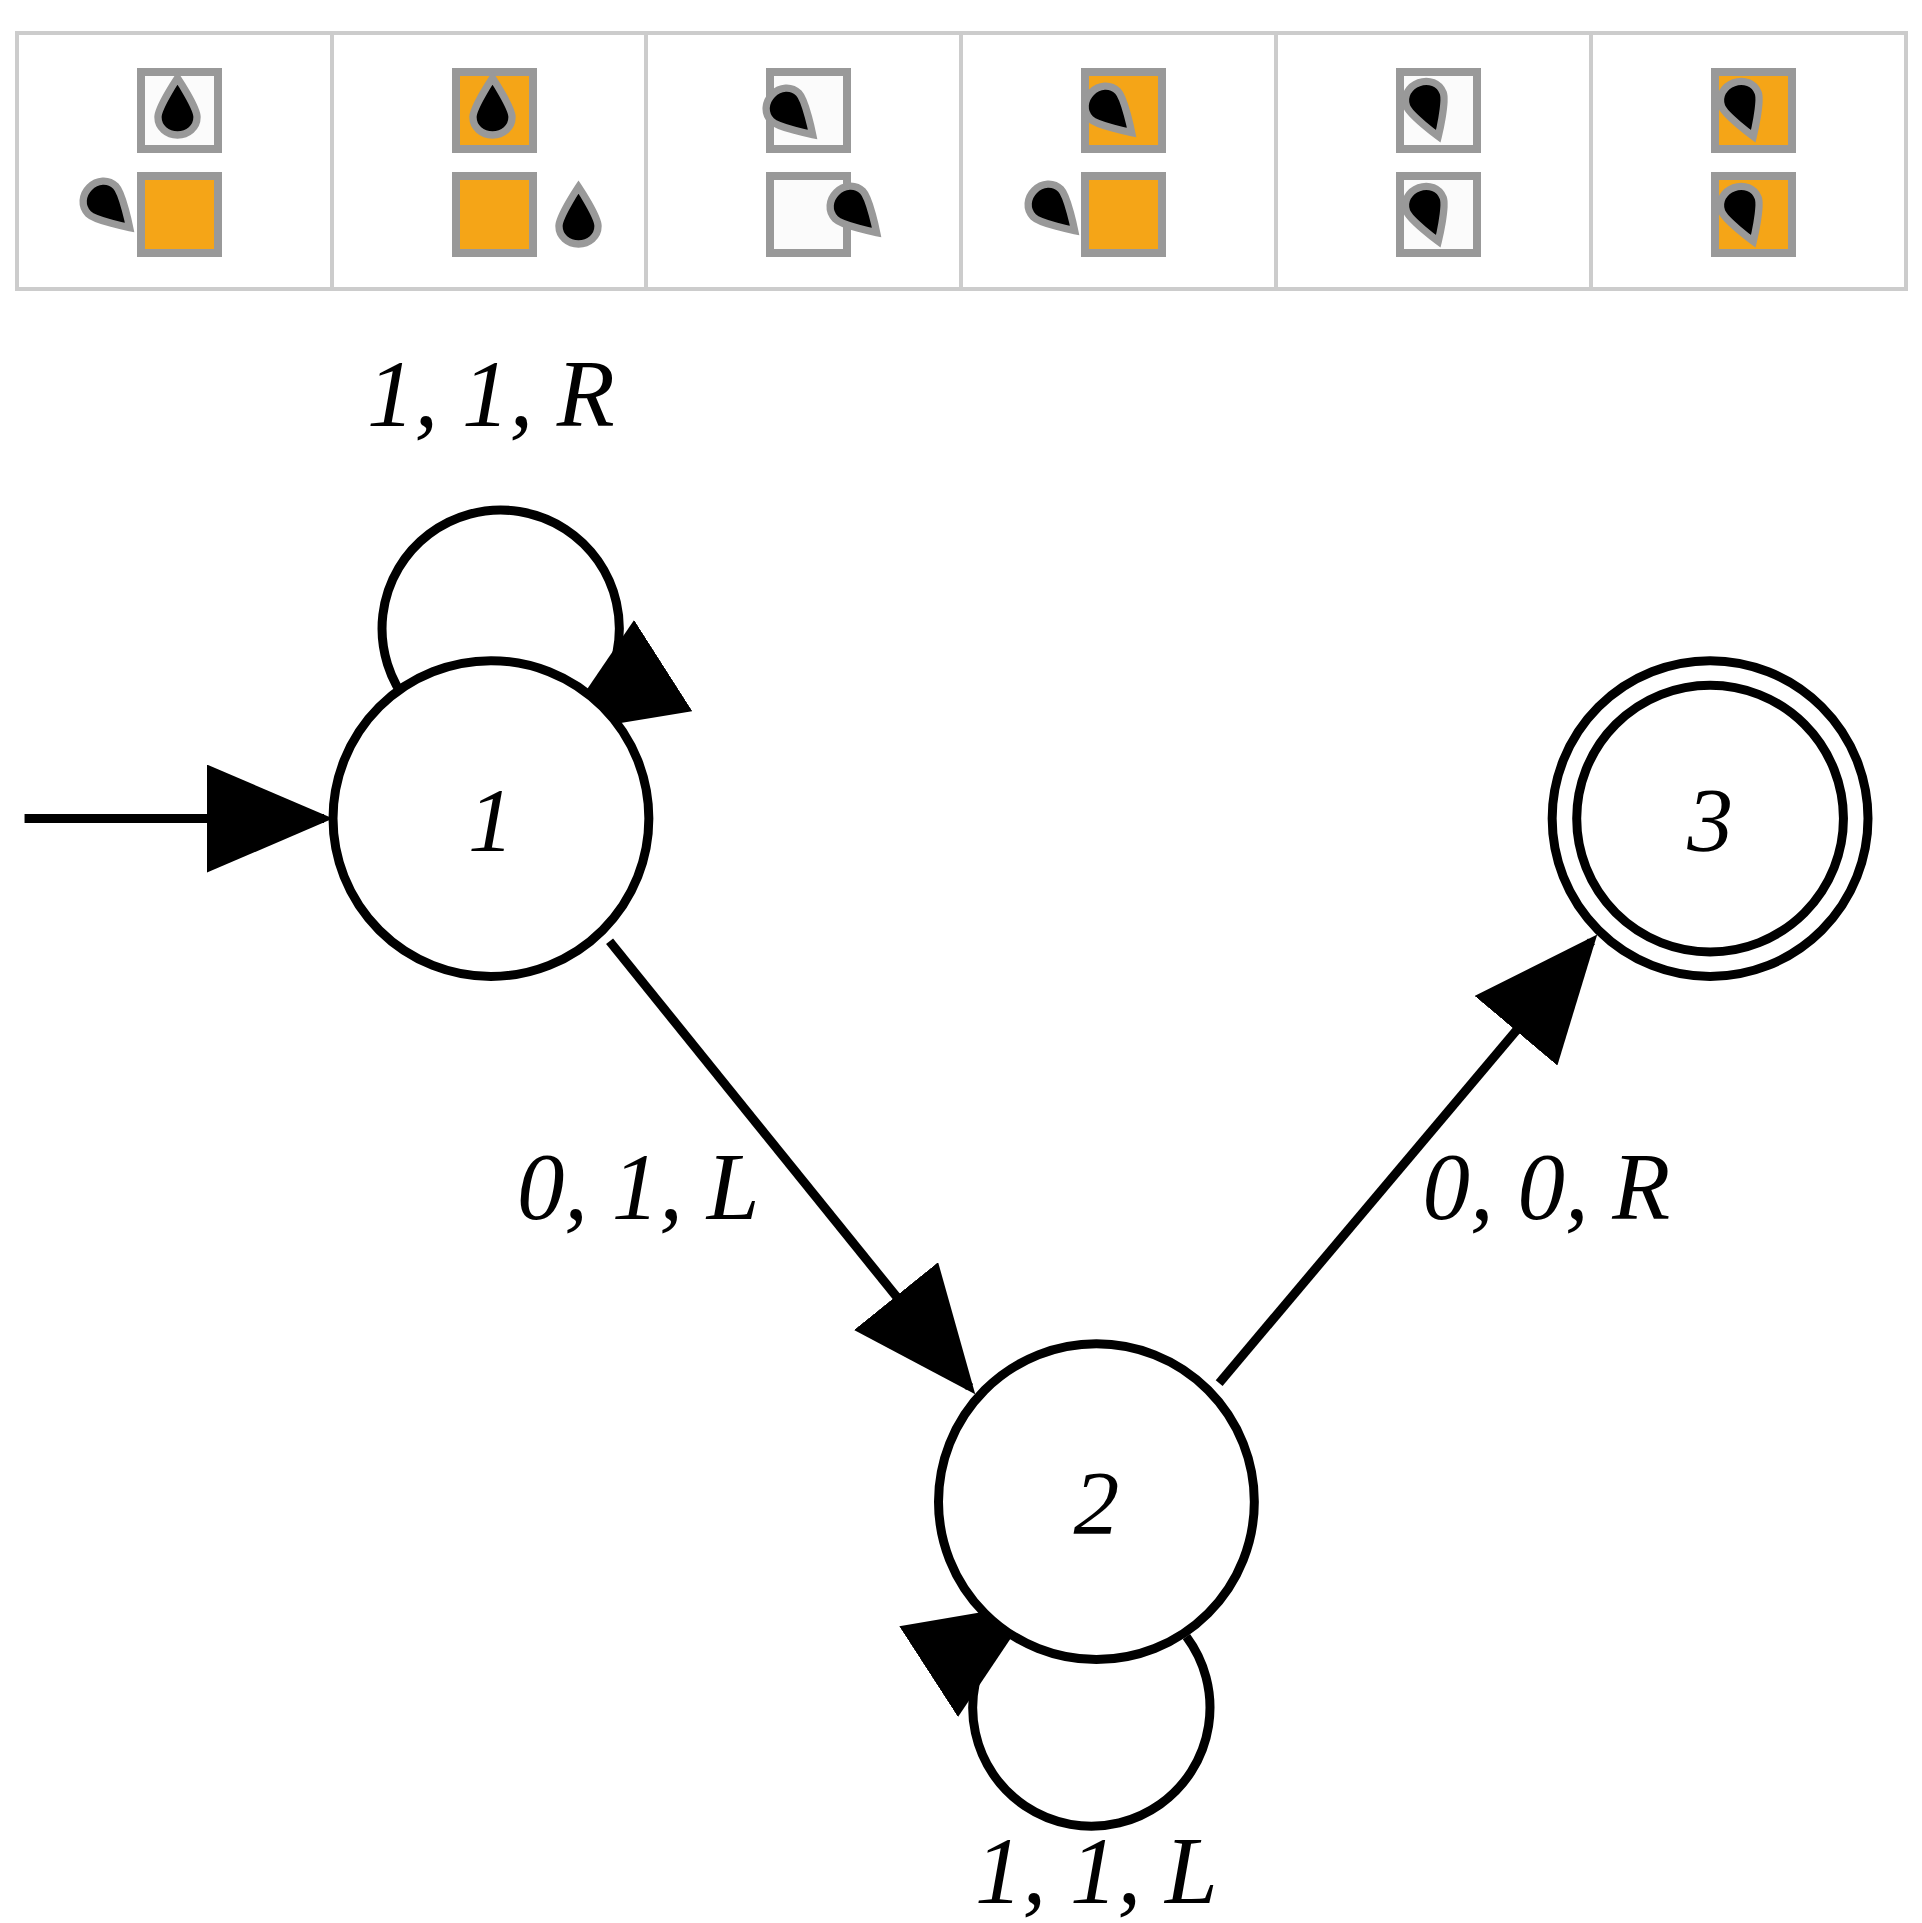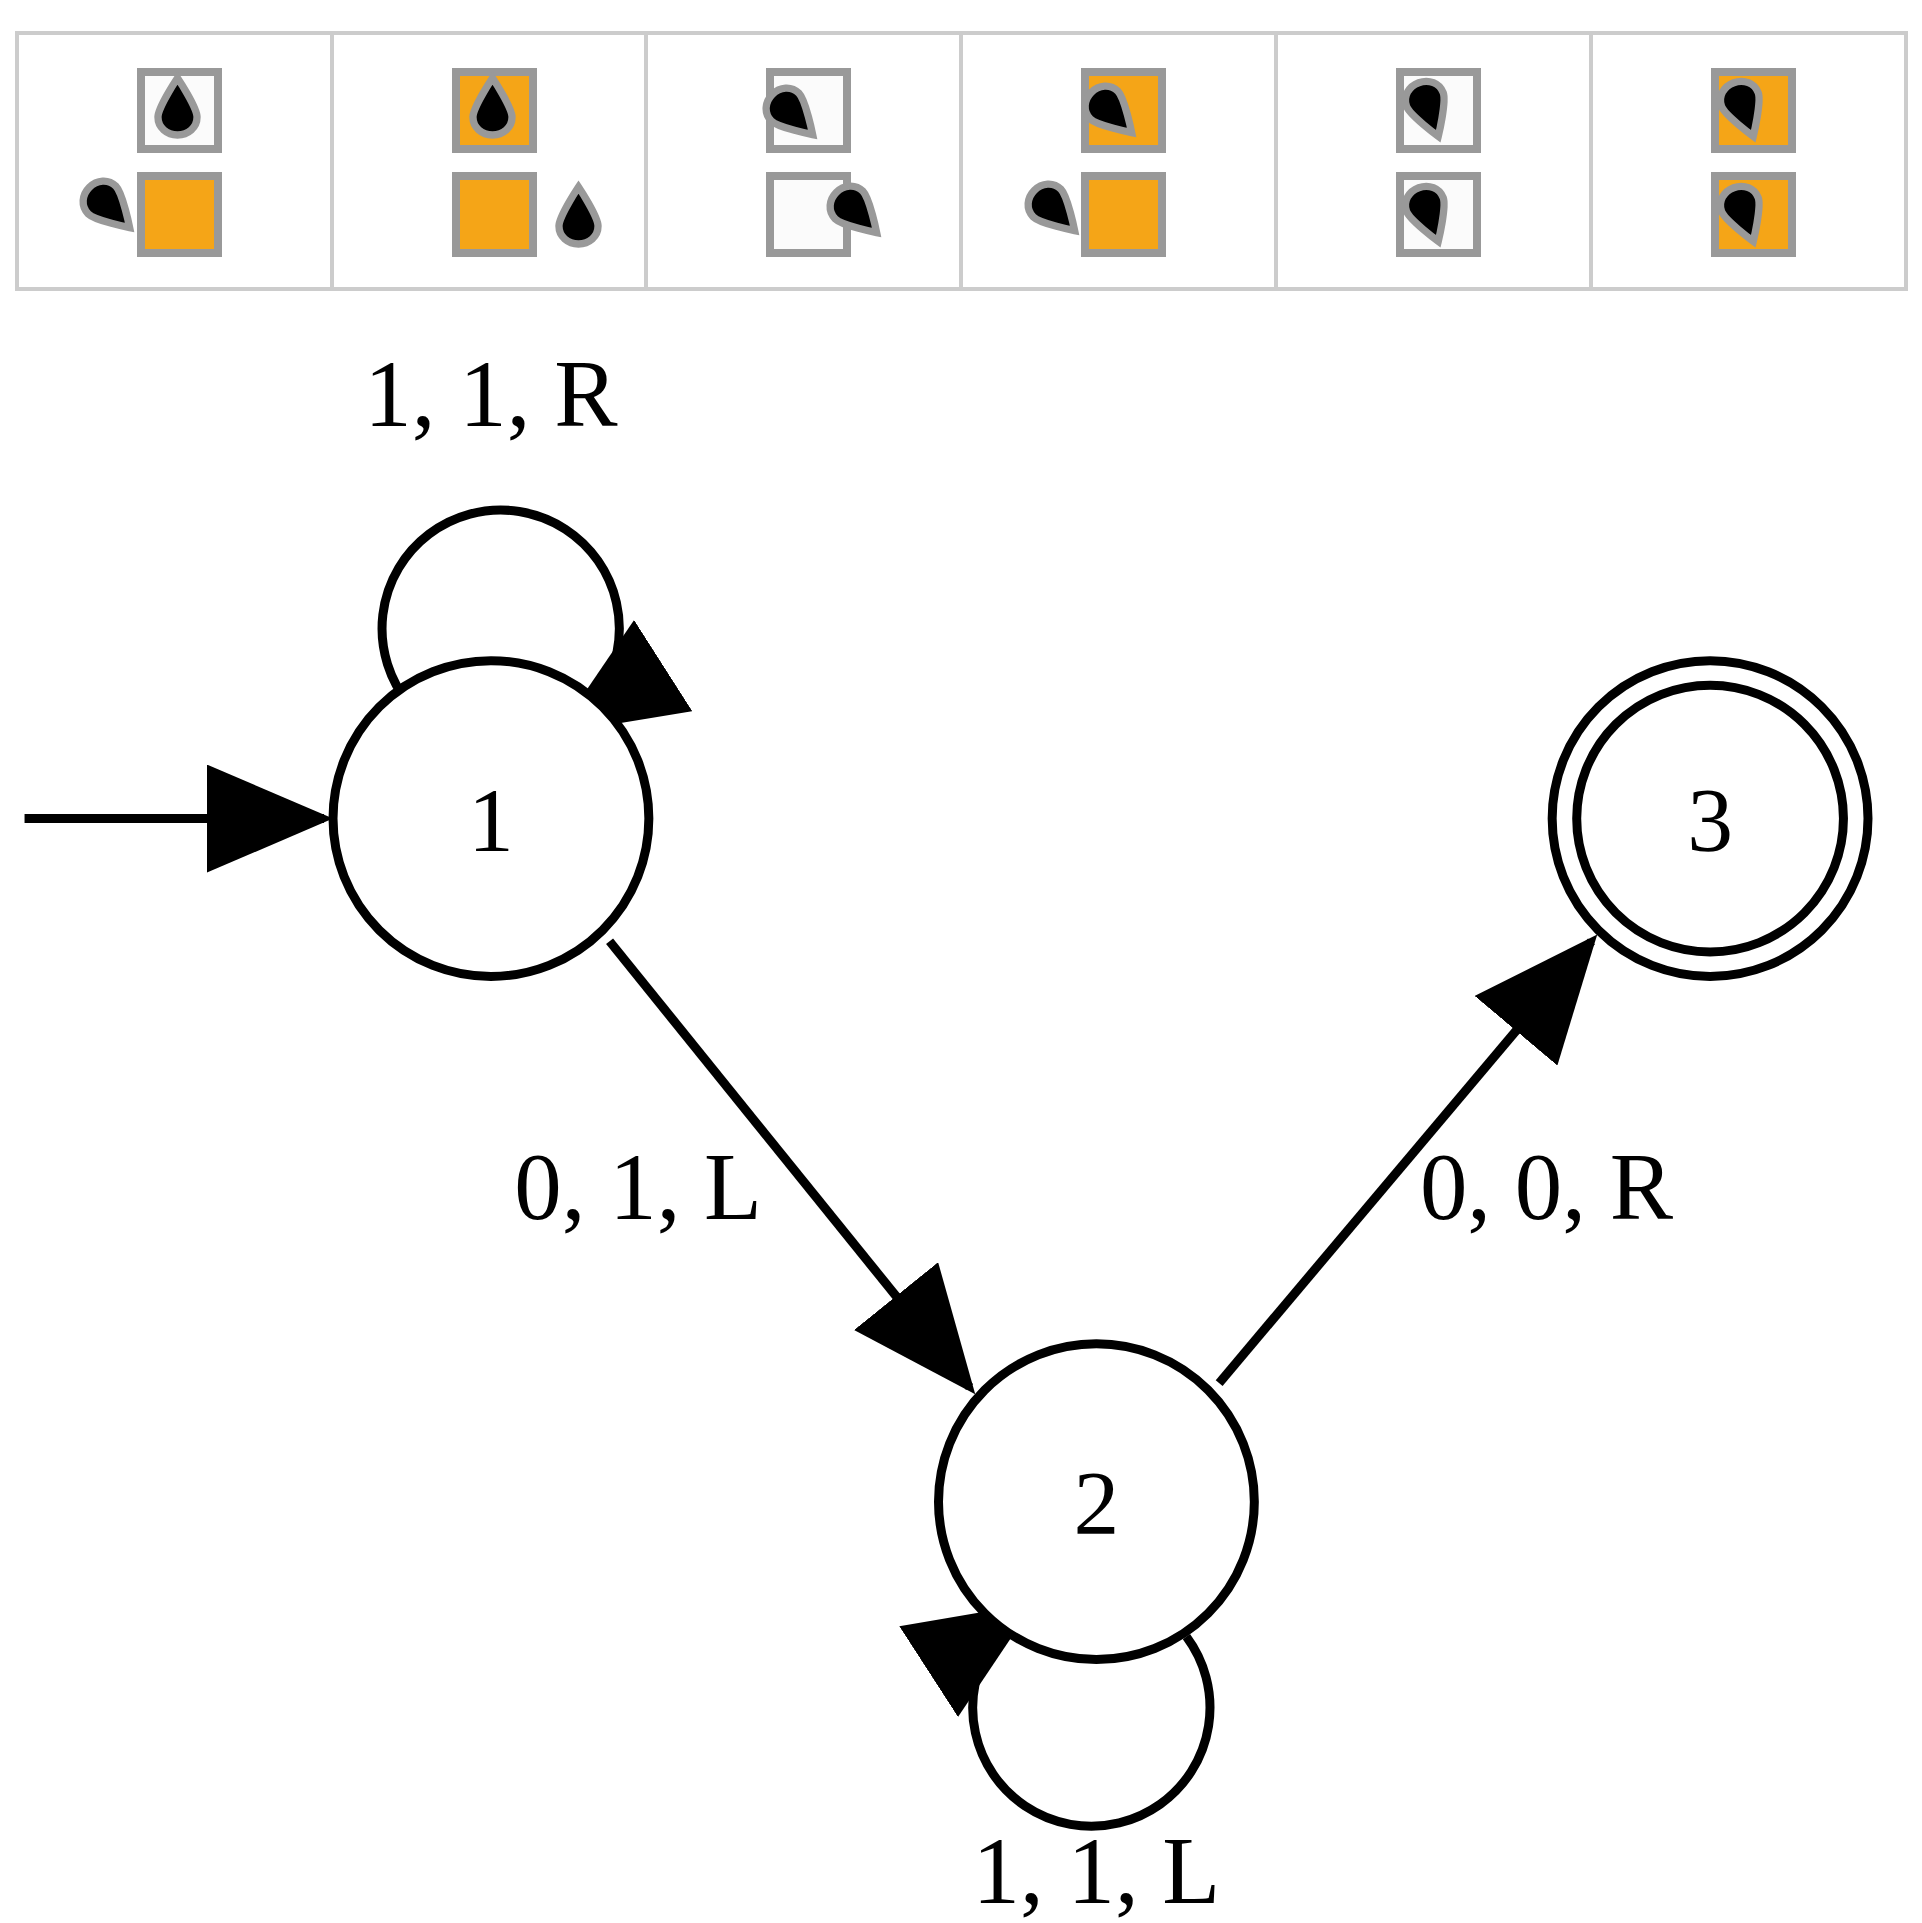--- a/index.html
+++ b/index.html
@@ -62,20 +62,21 @@
   }
   .drop svg { display: block; width: 100%; height: 100%; overflow: visible; }
 
   
   #diagram {
     position: absolute;
     left: 0;
     top: 295px;
     width: 1922px;
     height: 1628px;
+    font-style: italic;
   }
   #diagram svg { display: block; width: 100%; height: 100%; }
 
   .node-label {
     font-family: "Liberation Serif", serif;
     font-size: 112px;
     fill: #000000;
   }
   .edge-label {
     font-family: "Liberation Serif", serif;

